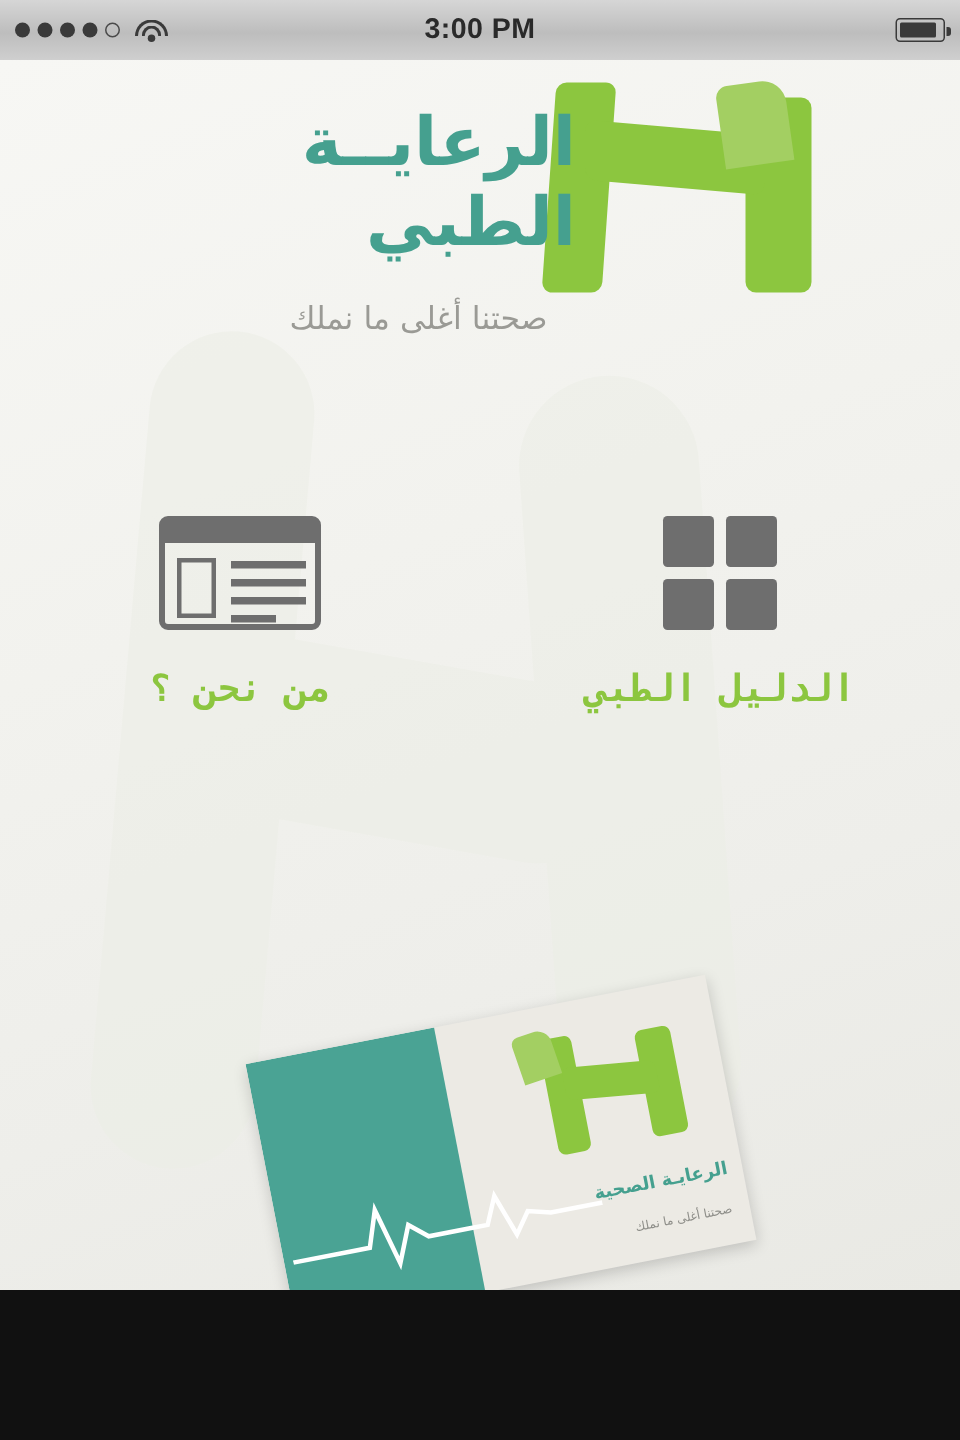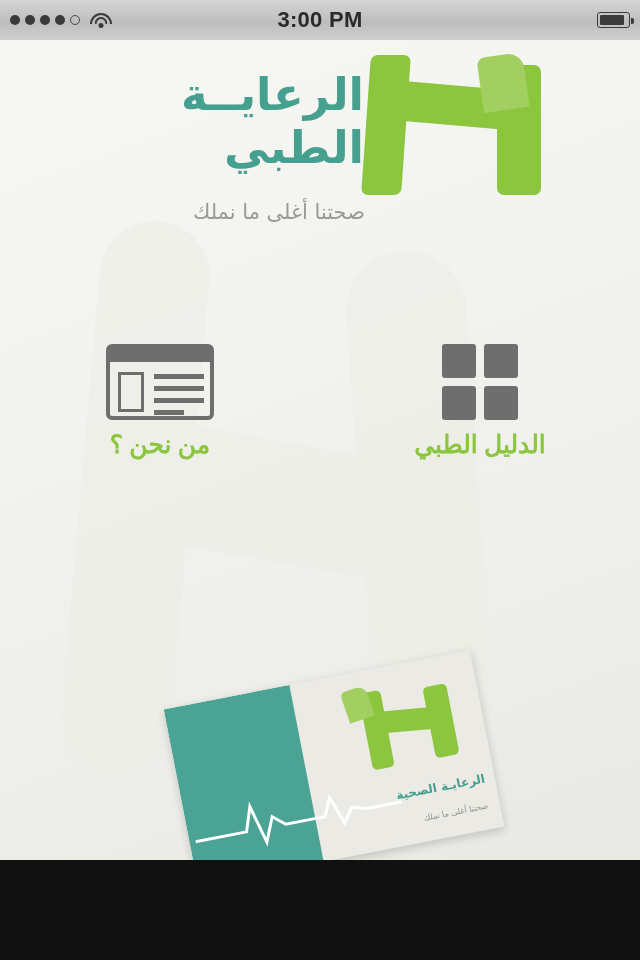--- a/index.html
+++ b/index.html
@@ -38,21 +38,21 @@
     transform: translateX(-50%);
     border: 2px solid #3a3a3a;
     border-bottom: none; border-radius: 50% 50% 0 0 / 100% 100% 0 0;
   }
   .wifi .a { width: 22px; height: 11px; bottom: 4px; }
   .wifi .b { width: 13px; height: 7px; bottom: 4px; }
   .wifi .c { width: 5px; height: 5px; border-radius: 50%; background: #3a3a3a; border: none; bottom: 0; }
   .sb-center {
     position: absolute; left: 0; right: 0; top: 0;
     height: 40px; display: flex; align-items: center; justify-content: center;
-    font-size: 22px; font-weight: bold; color: #2a2a2a;
+    font-size: 19px; font-weight: bold; color: #2a2a2a;
     letter-spacing: .3px;
     text-align: right;
   }
   .sb-right { display: flex; align-items: center; gap: 9px; justify-content: flex-end; flex: 1; z-index: 2;}
   .loc-arrow { width: 0; height: 0; color: #3a3a3a; }
   .battery {
     width: 33px; height: 16px;
     border: 1.5px solid #3a3a3a; border-radius: 3px;
     position: relative; padding: 2px;
   }
@@ -96,21 +96,21 @@
   }
   .lh-bar {
     position: absolute; background: #8cc63f; border-radius: 7px;
   }
   .lh-left  { left: 6px;  top: 0px;  width: 40px;  height: 140px; transform: skewX(-4deg); }
   .lh-right { right: 4px; top: 10px; width: 44px;  height: 130px; }
   .lh-mid   { left: 30px; top: 30px; width: 120px; height: 40px; transform: skewY(5deg); border-radius: 8px; }
   .lh-hook  { left: 120px; top: 0px; width: 46px; height: 55px; background: #a3cf62; border-radius: 8px 16px 0 0; transform: rotate(-8deg); }
 
   .logo-text {
-    position: absolute; right: 276px; top: 18px;
+    position: absolute; right: 256px; top: 18px;
     text-align: right; direction: rtl;
     color: #3f9e8f;
   }
   .logo-line1, .logo-line2 {
     font-size: 45px; font-weight: bold; line-height: 1.18;
     color: #45a08f;
     letter-spacing: 1px;
   }
   .logo-tag {
     position: absolute; right: 275px; top: 150px;
@@ -126,23 +126,23 @@
     display: grid;
     grid-template-columns: 1fr 1fr;
     row-gap: 44px;
   }
   .tile {
     display: flex; flex-direction: column; align-items: center; justify-content: flex-start;
     cursor: pointer;
   }
   .tile-icon { height: 84px; display: flex; align-items: center; justify-content: center; }
   .tile-label {
-    margin-top: 6px;
+    margin-top: 20px;
     font-size: 25px; color: #8cc63f; direction: rtl;
-    font-family: Liberation Serif, serif;
+    font-family: Liberation Mono, monospace;
     font-weight: bold;
   }
 
   
   .ic-grid { width: 76px; height: 76px; display: grid; grid-template-columns: 34px 34px; grid-template-rows: 34px 34px; gap: 8px; }
   .ic-grid div { background: #6e6e6e; border-radius: 3px; }
 
   
   .ic-window { width: 108px; height: 76px; border: 4px solid #6e6e6e; border-radius: 6px; position: relative; }
   .ic-window .bar { position: absolute; left: 0; right: 0; top: 0; height: 14px; background: #6e6e6e; }

